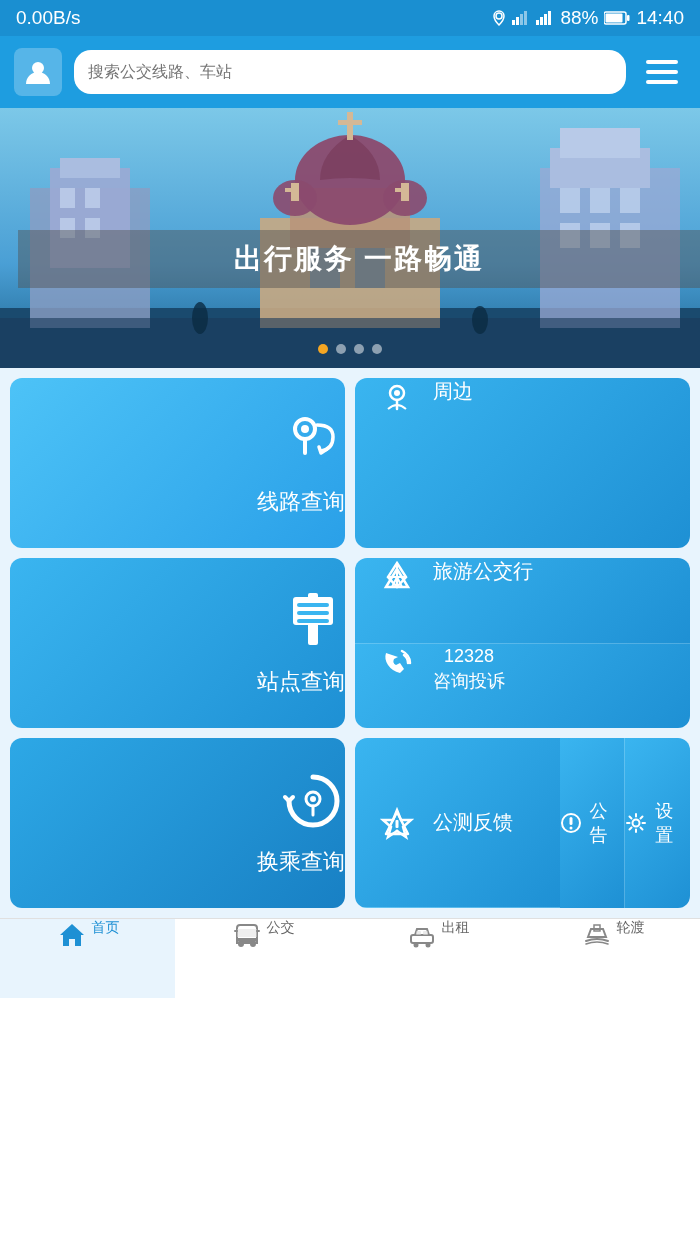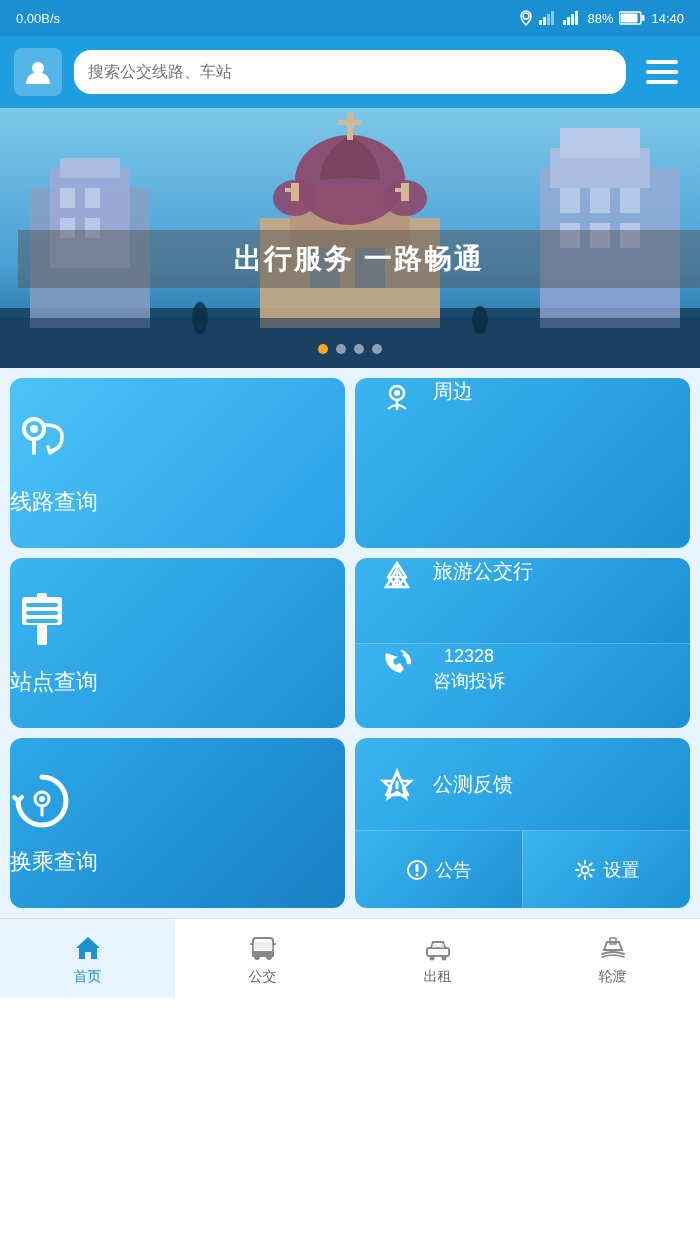--- a/index.html
+++ b/index.html
@@ -13,21 +13,21 @@
 
     
     #status-bar {
       background: #1a8fd1;
       height: 36px;
       display: flex;
       align-items: center;
       justify-content: flex-end;
       padding: 0 16px;
       color: white;
-      font-size: 13px;
+      font-size: 19px;
       gap: 8px;
     }
     .status-left { margin-right: auto; }
     .status-icons { display: flex; align-items: center; gap: 6px; }
 
     
     #header {
       background: #1e9de0;
       height: 72px;
       display: flex;
@@ -122,21 +122,21 @@
       grid-template-columns: 1fr 1fr;
       grid-template-rows: auto auto auto;
       gap: 10px;
     }
 
     
     .big-tile {
       border-radius: 12px;
       display: flex;
       flex-direction: column;
-      align-items: flex-start;
+      align-items: flex-end;
       justify-content: center;
       gap: 14px;
       height: 170px;
       cursor: pointer;
     }
     .big-tile.blue-light { background: linear-gradient(135deg, #4dc3f7, #2aa0e8); }
     .big-tile.blue-mid { background: linear-gradient(135deg, #3ab5f0, #1e90d4); }
     .big-tile.blue-dark { background: linear-gradient(135deg, #2da8e6, #1880c4); }
 
     .big-tile-icon {
@@ -186,21 +186,21 @@
     }
     .small-tile-label.small-text {
       font-size: 18px;
       line-height: 1.4;
       text-align: center;
     }
 
     
     .bottom-right-col {
       display: flex;
-      flex-direction: column;
+      flex-direction: row;
       gap: 0;
       border-radius: 12px;
       overflow: hidden;
     }
     .feedback-tile {
       flex: 1;
       background: linear-gradient(135deg, #3ab5f0, #1e90d4);
       display: flex;
       align-items: center;
       padding: 0 24px;
@@ -229,22 +229,21 @@
     #bottom-nav {
       background: white;
       height: 80px;
       display: flex;
       border-top: 1px solid #e0e0e0;
       position: relative;
     }
     .nav-item {
       flex: 1;
       display: flex;
-      flex-direction: column;
-      align-items: center;
+      flex-direction: row;
       justify-content: center;
       gap: 4px;
       cursor: pointer;
     }
     .nav-item.active { background: #e8f4fd; }
     .nav-icon {
       width: 32px;
       height: 32px;
       display: flex;
       align-items: center;

